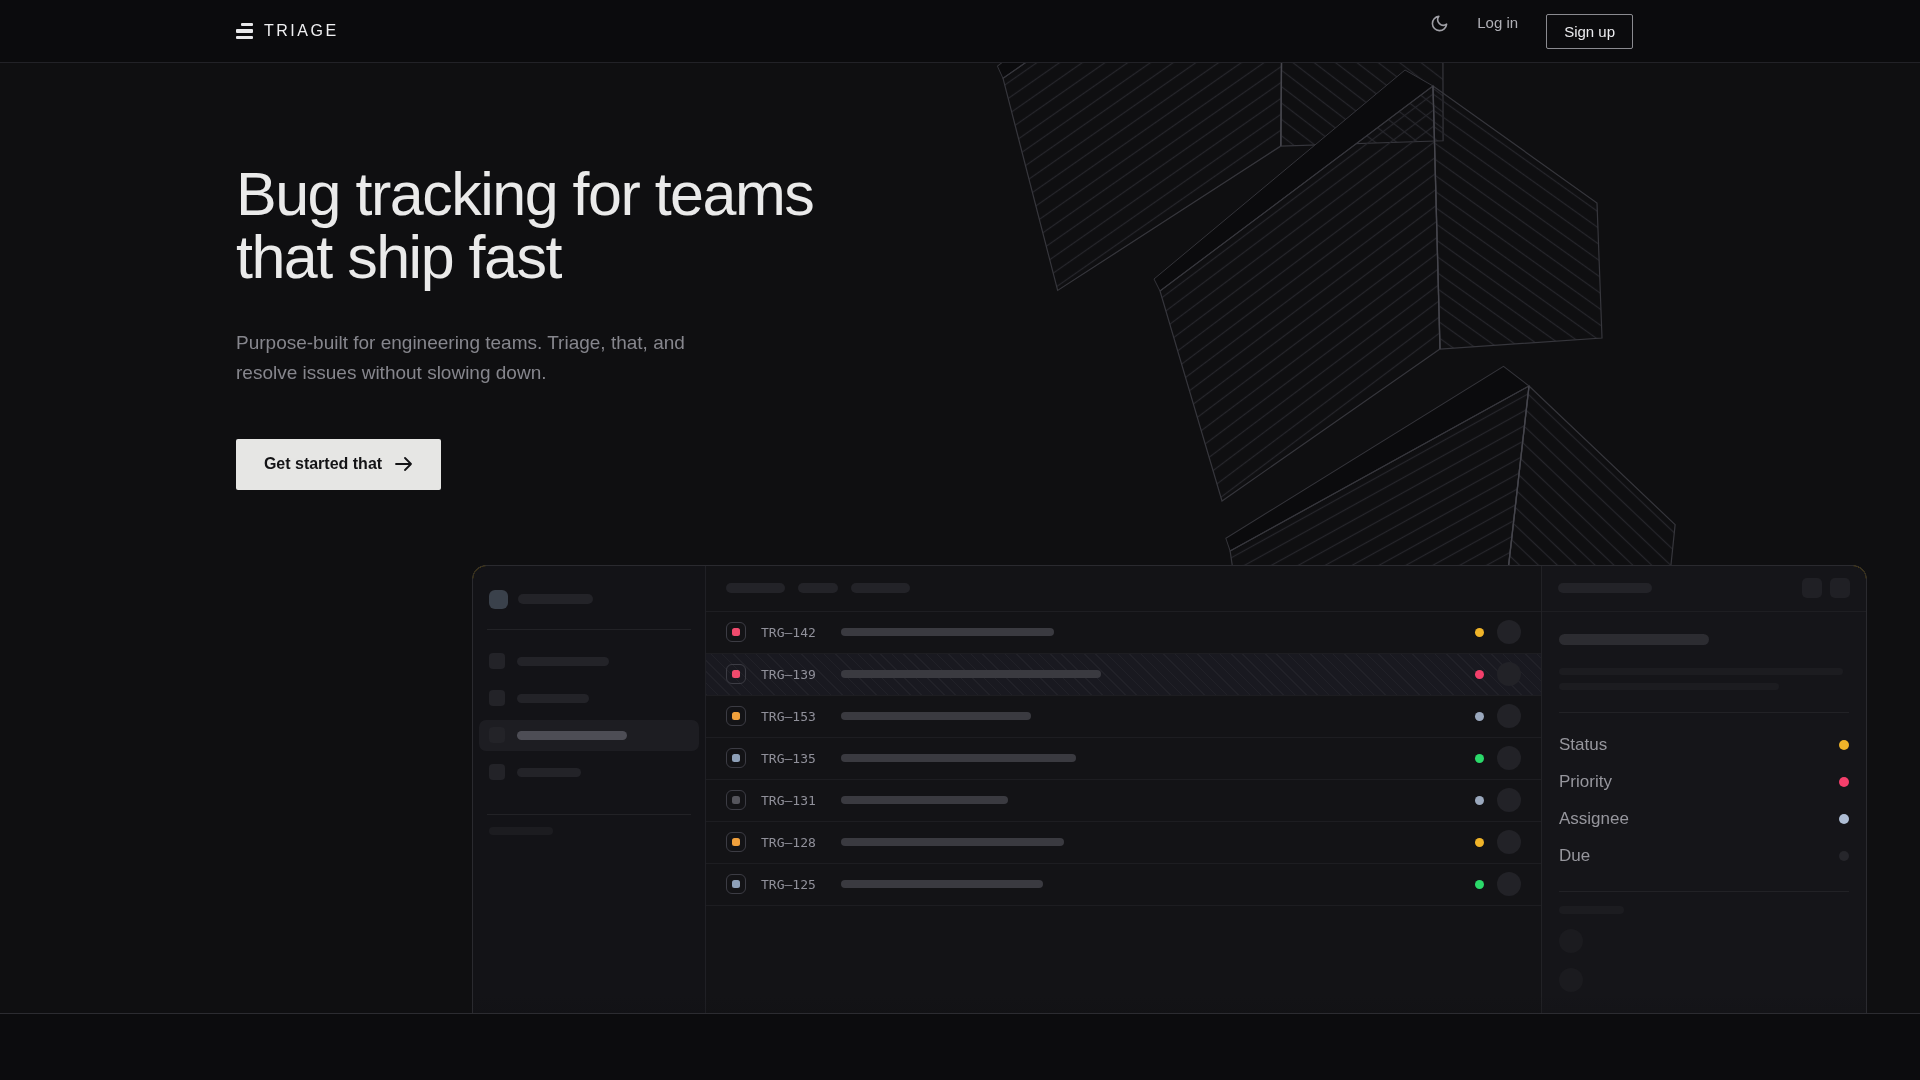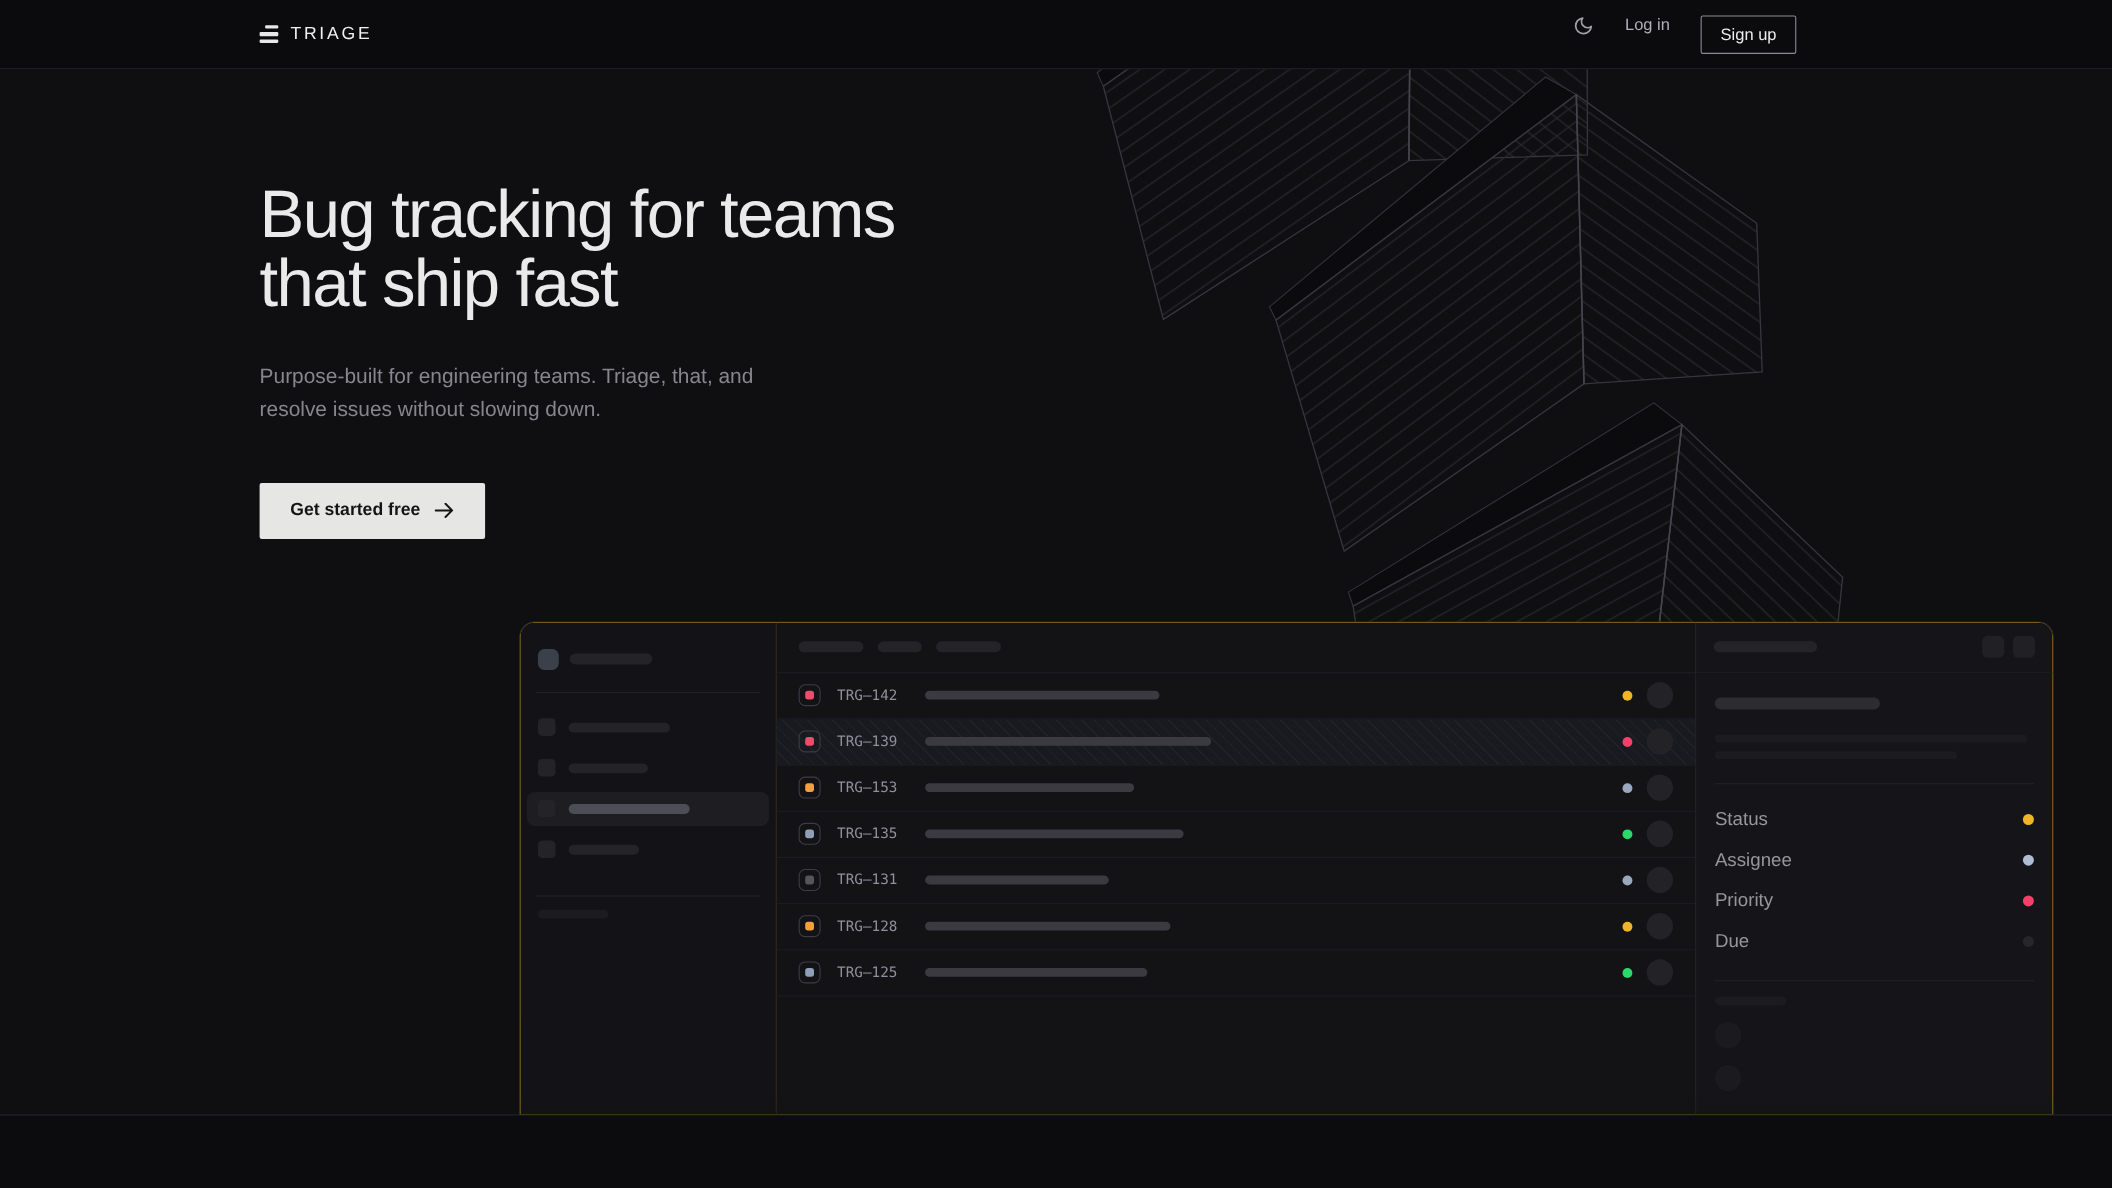--- a/index.html
+++ b/index.html
@@ -124,21 +124,21 @@
     </defs>
     <use href="#slab" transform="translate(333,-135) rotate(2)"></use>
     <use href="#slab" transform="translate(483,68)"></use>
     <use href="#slab" transform="translate(579,368) rotate(8)"></use>
   </svg>
 
   <div class="hero-content">
     <h1><span>Bug tracking for teams</span><br><span>that ship fast</span></h1>
     <p class="sub"><span>Purpose-built for engineering teams. Triage, that, and</span><br><span>resolve issues without slowing down.</span></p>
     <button class="cta">
-      <span>Get started free</span>
+      <span>Get started that</span>
       <svg width="18" height="14" viewBox="0 0 18 14" fill="none" stroke="#141416" stroke-width="1.8" stroke-linecap="round" stroke-linejoin="round">
           <path d="M1 7 h15 M10 1 l6 6 -6 6"></path>
         </svg>
     </button>
 
     <div class="mock-window">
 
       <aside class="mock-sidebar">
         <div class="ws-row">
           <span class="ws-icon"></span>
@@ -259,26 +259,26 @@
           <span class="skel bright" style="width:150px;height:11px"></span>
           <span class="skel dim" style="width:284px;height:7px;margin-top:23px"></span>
           <span class="skel dim" style="width:220px;height:7px;margin-top:8px"></span>
           <div class="d-div" style="margin-top:22px"></div>
           <div id="detail-fields">
               <div class="field-row">
                 <span class="field-label">Status</span>
                 <span class="field-dot" style="background: rgb(240, 180, 41);"></span>
               </div>
               <div class="field-row">
+                <span class="field-label">Priority</span>
+                <span class="field-dot" style="background: rgb(244, 63, 107);"></span>
+              </div>
+              <div class="field-row">
                 <span class="field-label">Assignee</span>
                 <span class="field-dot" style="background: rgb(174, 189, 212);"></span>
-              </div>
-              <div class="field-row">
-                <span class="field-label">Priority</span>
-                <span class="field-dot" style="background: rgb(244, 63, 107);"></span>
               </div>
               <div class="field-row">
                 <span class="field-label">Due</span>
                 <span class="field-dot" style="background: rgb(38, 38, 43);"></span>
               </div>
             </div>
           <div class="d-div" style="margin-top:16px"></div>
           <span class="skel dim" style="width:65px;height:8px;margin-top:10px"></span>
           <span class="d-avatar" style="display:block"></span>
           <span class="d-avatar" style="display:block"></span>

